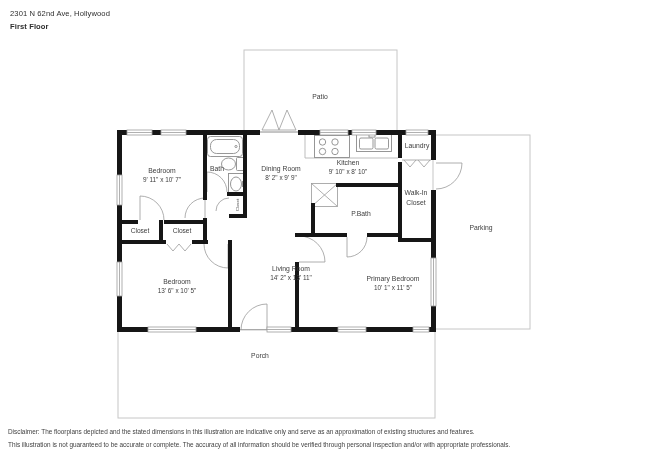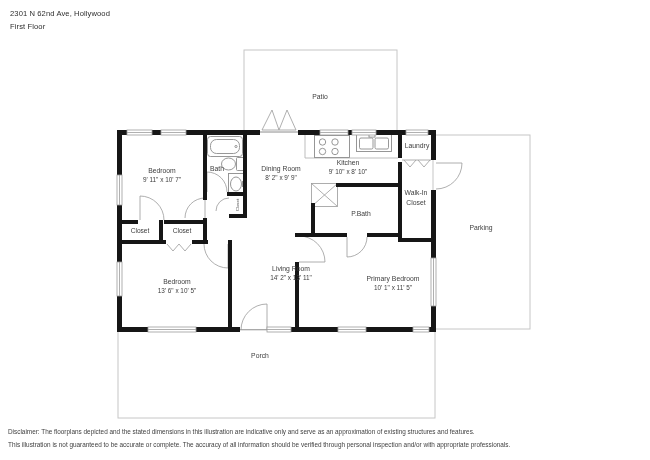--- a/index.html
+++ b/index.html
@@ -1,20 +1,20 @@
 <!DOCTYPE html>
 <html><head>
 <meta charset="utf-8">
 <style>
   html,body{margin:0;padding:0;background:#ffffff;}
   .stage{position:relative;width:575px;height:460px;background:#ffffff;overflow:hidden;
          font-family:"Liberation Sans","DejaVu Sans",sans-serif;color:#3d3d3d;}
   .hdr{position:absolute;left:10px;font-size:7.6px;color:#2e2e2e;letter-spacing:.1px;}
   .hdr.addr{top:9px;}
-  .hdr.flr{top:22px;}
+  .hdr.flr{top:22px;font-weight:bold;}
   svg.plan{position:absolute;left:0;top:0;}
   .lbl{position:absolute;transform:translate(-50%,-50%);text-align:center;
        white-space:nowrap;font-size:6.8px;line-height:1.4;color:#3d3d3d;}
   .lbl .dims{font-size:6.4px;}
   .lbl.small{font-size:6.6px;}
   .lbl.vert{transform:translate(-50%,-50%) rotate(-90deg);font-size:4.4px;color:#555;}
   .disc{position:absolute;left:8px;font-size:6.4px;color:#3f3f3f;white-space:nowrap;}
   .disc.l1{top:428px;}
   .disc.l2{top:441px;}
 </style>

